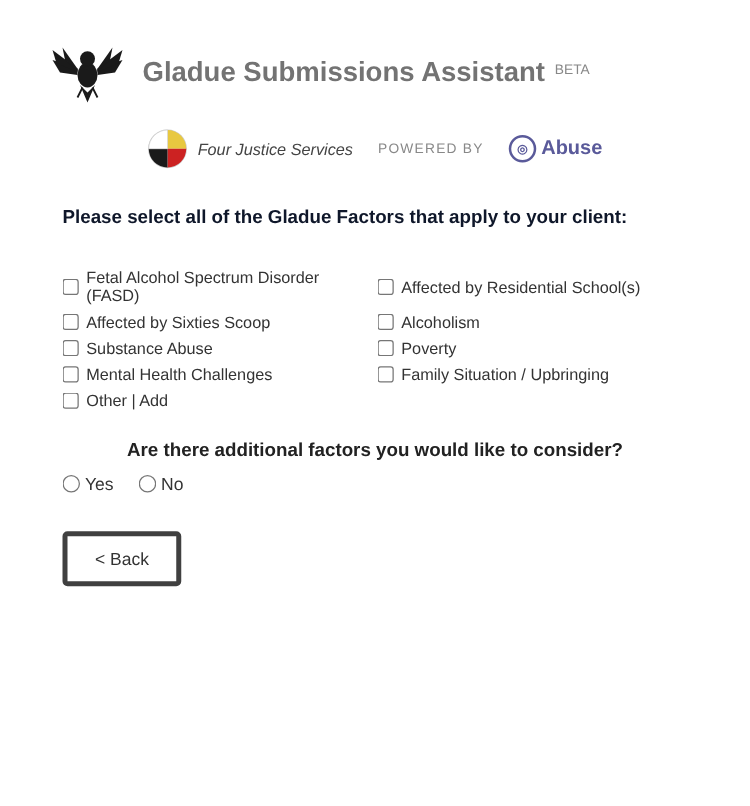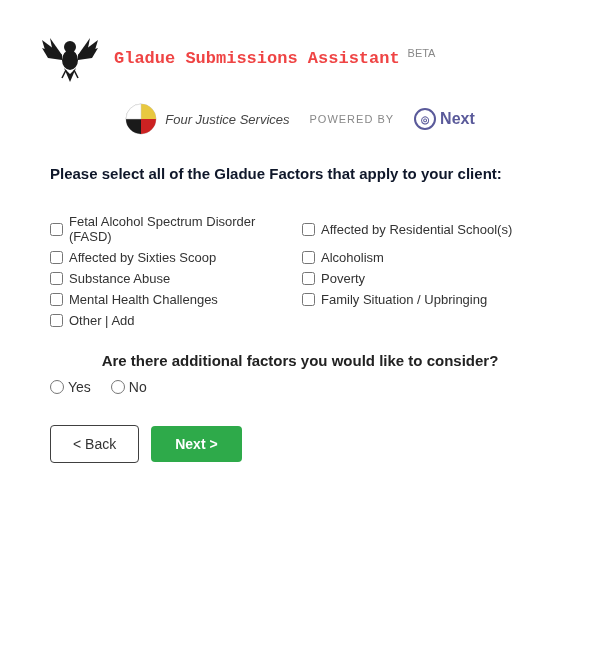--- a/index.html
+++ b/index.html
@@ -13,24 +13,23 @@
     }
 
     .header {
       display: flex;
       align-items: center;
       padding: 30px 40px 10px 40px;
       gap: 14px;
     }
 
     .header-title {
-      font-size: 17px;
-      font-weight: 600;
-      color: #ef4444;
-      font-family: Liberation Mono, monospace;
+      font-size: 22px;
+      font-weight: 600;
+      color: #737373;
     }
 
     .beta-badge {
       font-size: 11px;
       color: #888;
       vertical-align: super;
       margin-left: 4px;
       font-weight: normal;
     }
 
@@ -145,21 +144,21 @@
     }
 
     .buttons-row {
       display: flex;
       gap: 12px;
       align-items: center;
     }
 
     .btn-back {
       background: #fff;
-      border: 1px solid #404040;
+      border: 4px solid #404040;
       color: #333;
       font-size: 14px;
       padding: 10px 22px;
       border-radius: 4px;
       cursor: pointer;
     }
 
     .btn-next {
       background: #2eaa4a;
       border: none;
@@ -218,21 +217,21 @@
       <path d="M16,31 A15,15 0 0,1 1,16 L16,16 Z" fill="#1a1a1a"></path>
       <path d="M1,16 A15,15 0 0,1 16,1 L16,16 Z" fill="#ffffff" stroke="#ccc" stroke-width="0.5"></path>
     </svg>
     <span style="font-size:13px;color:#444;">Four Justice Services</span>
   </div>
   <div class="powered-by">
     <span>POWERED BY</span>
   </div>
   <div class="neota-logo">
     <div class="neota-icon">◎</div>
-    <span>Next</span>
+    <span>Abuse</span>
   </div>
 </div>
 
 <div class="main-content">
 
   <div class="question-title">Please select all of the Gladue Factors that apply to your client:</div>
 
   <div class="checkboxes-grid">
 
     <label class="checkbox-item">
@@ -283,16 +282,15 @@
       <span>Yes</span>
     </label>
     <label class="radio-item">
       <input type="radio" name="additional" value="no" style="">
       <span>No</span>
     </label>
   </div>
 
   <div class="buttons-row">
     <button class="btn-back">&lt; Back</button>
-    <button class="btn-next">Next &gt;</button>
   </div>
 
 </div>
 
 </body></html>

